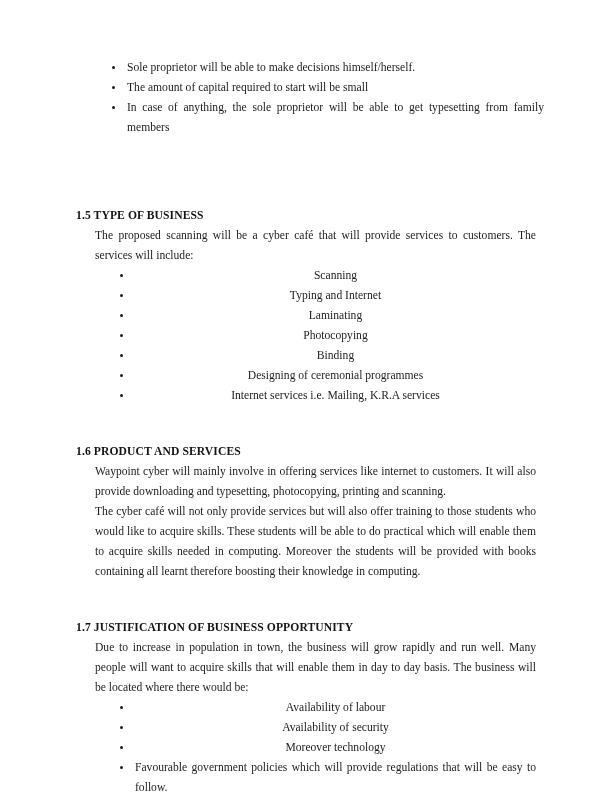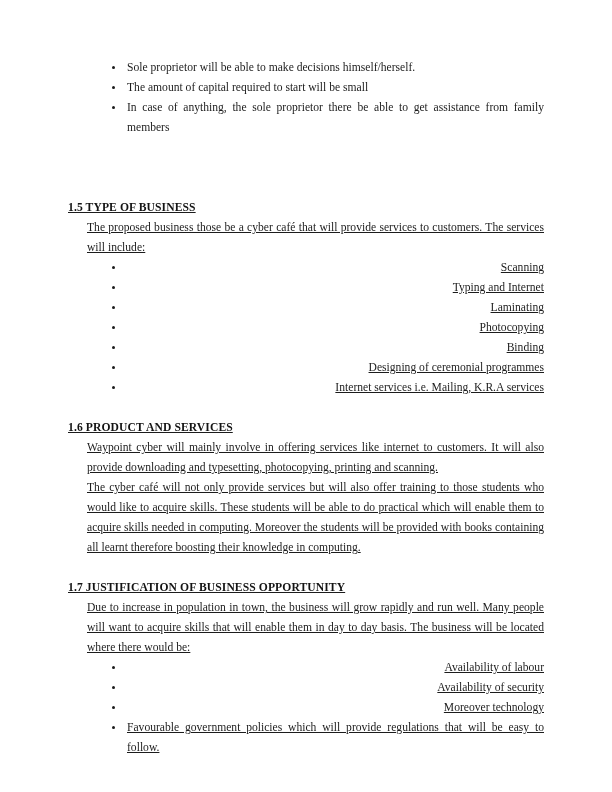--- a/index.html
+++ b/index.html
@@ -26,21 +26,21 @@
   }
 
   
   .content {
     position: absolute;
     left: 68px;
     top: 58px;
     width: 476px;
   }
 
-  .block { margin: 0; padding: 0; text-decoration: underline; }
+  .block { margin: 8px; padding: 0; }
 
   h2.section-heading {
     font-size: 11.6px;
     font-weight: bold;
     letter-spacing: 0.1px;
     margin: 0;
     padding: 0;
     line-height: 20px;
     color: #141414;
   }
@@ -73,43 +73,43 @@
   ul.bullets > li::before {
     content: "";
     position: absolute;
     left: 44px;            
     top: 8px;
     width: 3.4px;
     height: 3.4px;
     border-radius: 50%;
     background: #1c1c1c;
   }
-  ul.bullets > li.nojust { text-align: right; }
+  ul.bullets > li.nojust { text-align: center; }
   .gap-md  { height: 20px; }
   .gap-lg  { height: 29px; }
   .gap-xl  { height: 40px; }
 </style>
 </head>
 <body>
 
 <div class="page">
   <div class="content">
 
     <ul class="bullets">
       <li>Sole proprietor will be able to make decisions himself/herself.</li>
       <li>The amount of capital required to start will be small</li>
-      <li>In case of anything, the sole proprietor there be able to get assistance from family members</li>
+      <li>In case of anything, the sole proprietor will be able to get typesetting from family members</li>
     </ul>
 
     <div class="gap-xl"></div>
     <div class="gap-md"></div>
 
     <div class="block">
       <h2 class="section-heading">1.5 TYPE OF BUSINESS</h2>
-      <p class="para">The proposed business those be a cyber café that will provide services to customers. The services will include:</p>
+      <p class="para">The proposed scanning will be a cyber café that will provide services to customers. The services will include:</p>
       <ul class="bullets">
         <li class="nojust">Scanning</li>
         <li class="nojust">Typing and Internet</li>
         <li class="nojust">Laminating</li>
         <li class="nojust">Photocopying</li>
         <li class="nojust">Binding</li>
         <li class="nojust">Designing of ceremonial programmes</li>
         <li class="nojust">Internet services i.e. Mailing, K.R.A services</li>
       </ul>
     </div>

